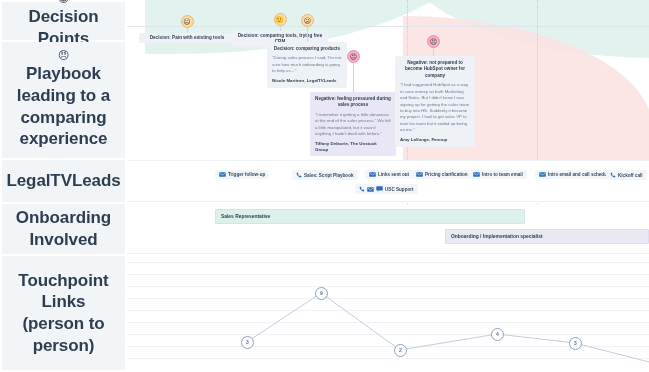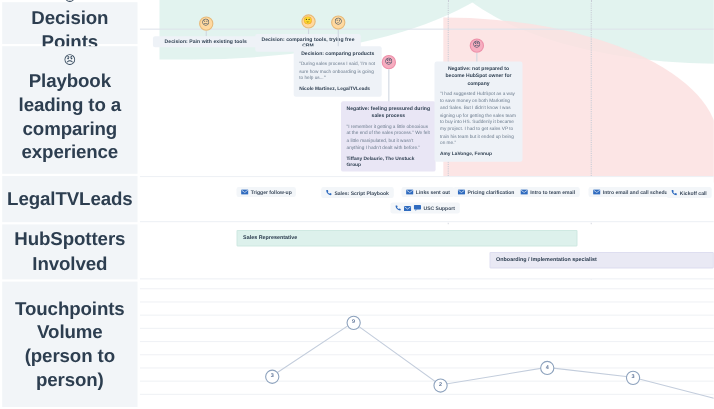--- a/index.html
+++ b/index.html
@@ -137,25 +137,25 @@
       <span class="emoji">😠</span>
       <span class="txt">Playbook leading to a</span>
       <span class="txt">comparing experience</span>
     </div>
 
     <div class="rowlabel lab-touch">
       <span class="txt">LegalTVLeads</span>
     </div>
 
     <div class="rowlabel lab-hub">
-      <span class="txt">HubSpotters Involved</span>
+      <span class="txt">Onboarding Involved</span>
     </div>
 
     <div class="rowlabel lab-vol">
-      <span class="txt">Touchpoints Volume</span>
+      <span class="txt">Touchpoint Links</span>
       <span class="txt">(person to person)</span>
     </div>
   </div>
 
   <div class="canvas">
 
     <div class="blob blob-green"></div>
     <div class="blob blob-green2"></div>
     <div class="blob blob-pink"></div>
 

